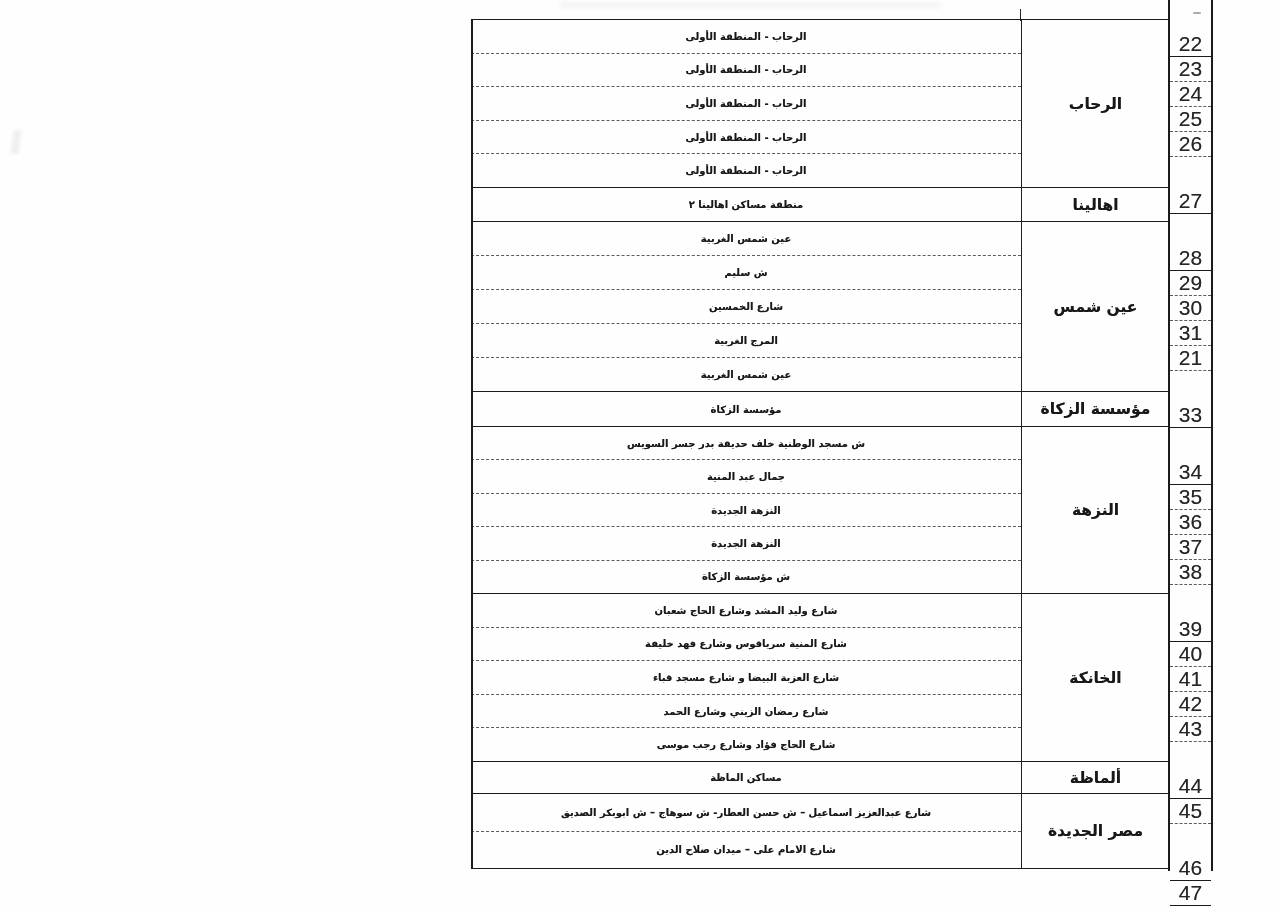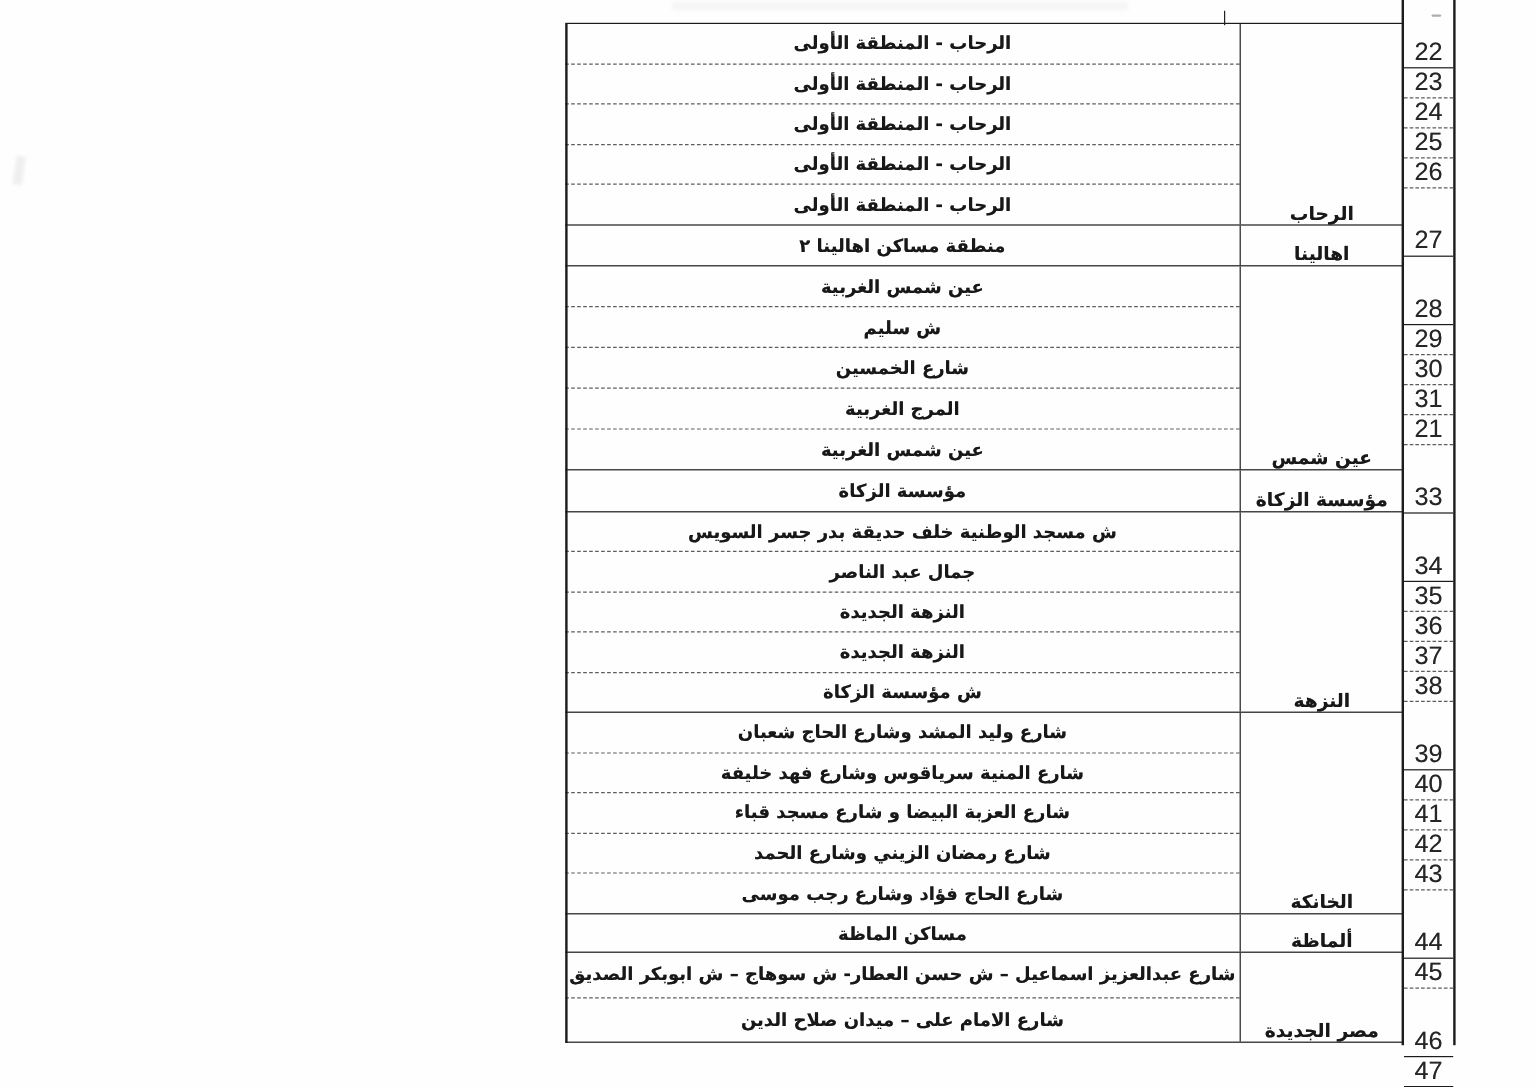--- a/index.html
+++ b/index.html
@@ -35,27 +35,27 @@
   }
   .group { display: flex; flex-direction: row; width: 100%; border-bottom: 1.9px solid #1b1b1b; }
   .names { flex: 1 1 auto; display: flex; flex-direction: column; }
   .nrow {
     flex: 1 1 0; display: flex; align-items: center; justify-content: center;
     border-bottom: 1px dashed #5c5c5c;
     overflow: visible; white-space: nowrap;
   }
   .nrow:last-child { border-bottom: none; }
   .street {
-    font-weight: bold; font-size: 15px; color: #181818;
+    font-weight: bold; font-size: 10px; color: #181818;
     letter-spacing: 0.2px;
     text-shadow: 0 0 0.5px rgba(20,20,20,0.55);
   }
   .district {
-    width: 136px; border-left: 1.8px solid #1f1f1f;
-    display: flex; align-items: flex-end; justify-content: center;
+    width: 148px; border-left: 1.8px solid #1f1f1f;
+    display: flex; align-items: center; justify-content: center;
     white-space: nowrap;
   }
   .g-top .district { border-left: none; }
   .dname {
     font-weight: bold; font-size: 15.5px; color: #181818;
     text-shadow: 0 0 0.5px rgba(20,20,20,0.55);
   }
   
   .numcol {
     position: absolute; left: 697px; top: 0;
@@ -168,21 +168,21 @@
           <span class="dname" dir="rtl">مؤسسة الزكاة</span>
         </div>
       </div>
 
       <div class="group" style="height:167px">
         <div class="names">
           <div class="nrow">
             <span class="street" dir="rtl">ش مسجد الوطنية خلف حديقة بدر جسر السويس</span>
           </div>
           <div class="nrow">
-            <span class="street" dir="rtl">جمال عبد الناصر</span>
+            <span class="street" dir="rtl">جمال عبد المنية</span>
           </div>
           <div class="nrow">
             <span class="street" dir="rtl">النزهة الجديدة</span>
           </div>
           <div class="nrow">
             <span class="street" dir="rtl">النزهة الجديدة</span>
           </div>
           <div class="nrow">
             <span class="street" dir="rtl">ش مؤسسة الزكاة</span>
           </div>

